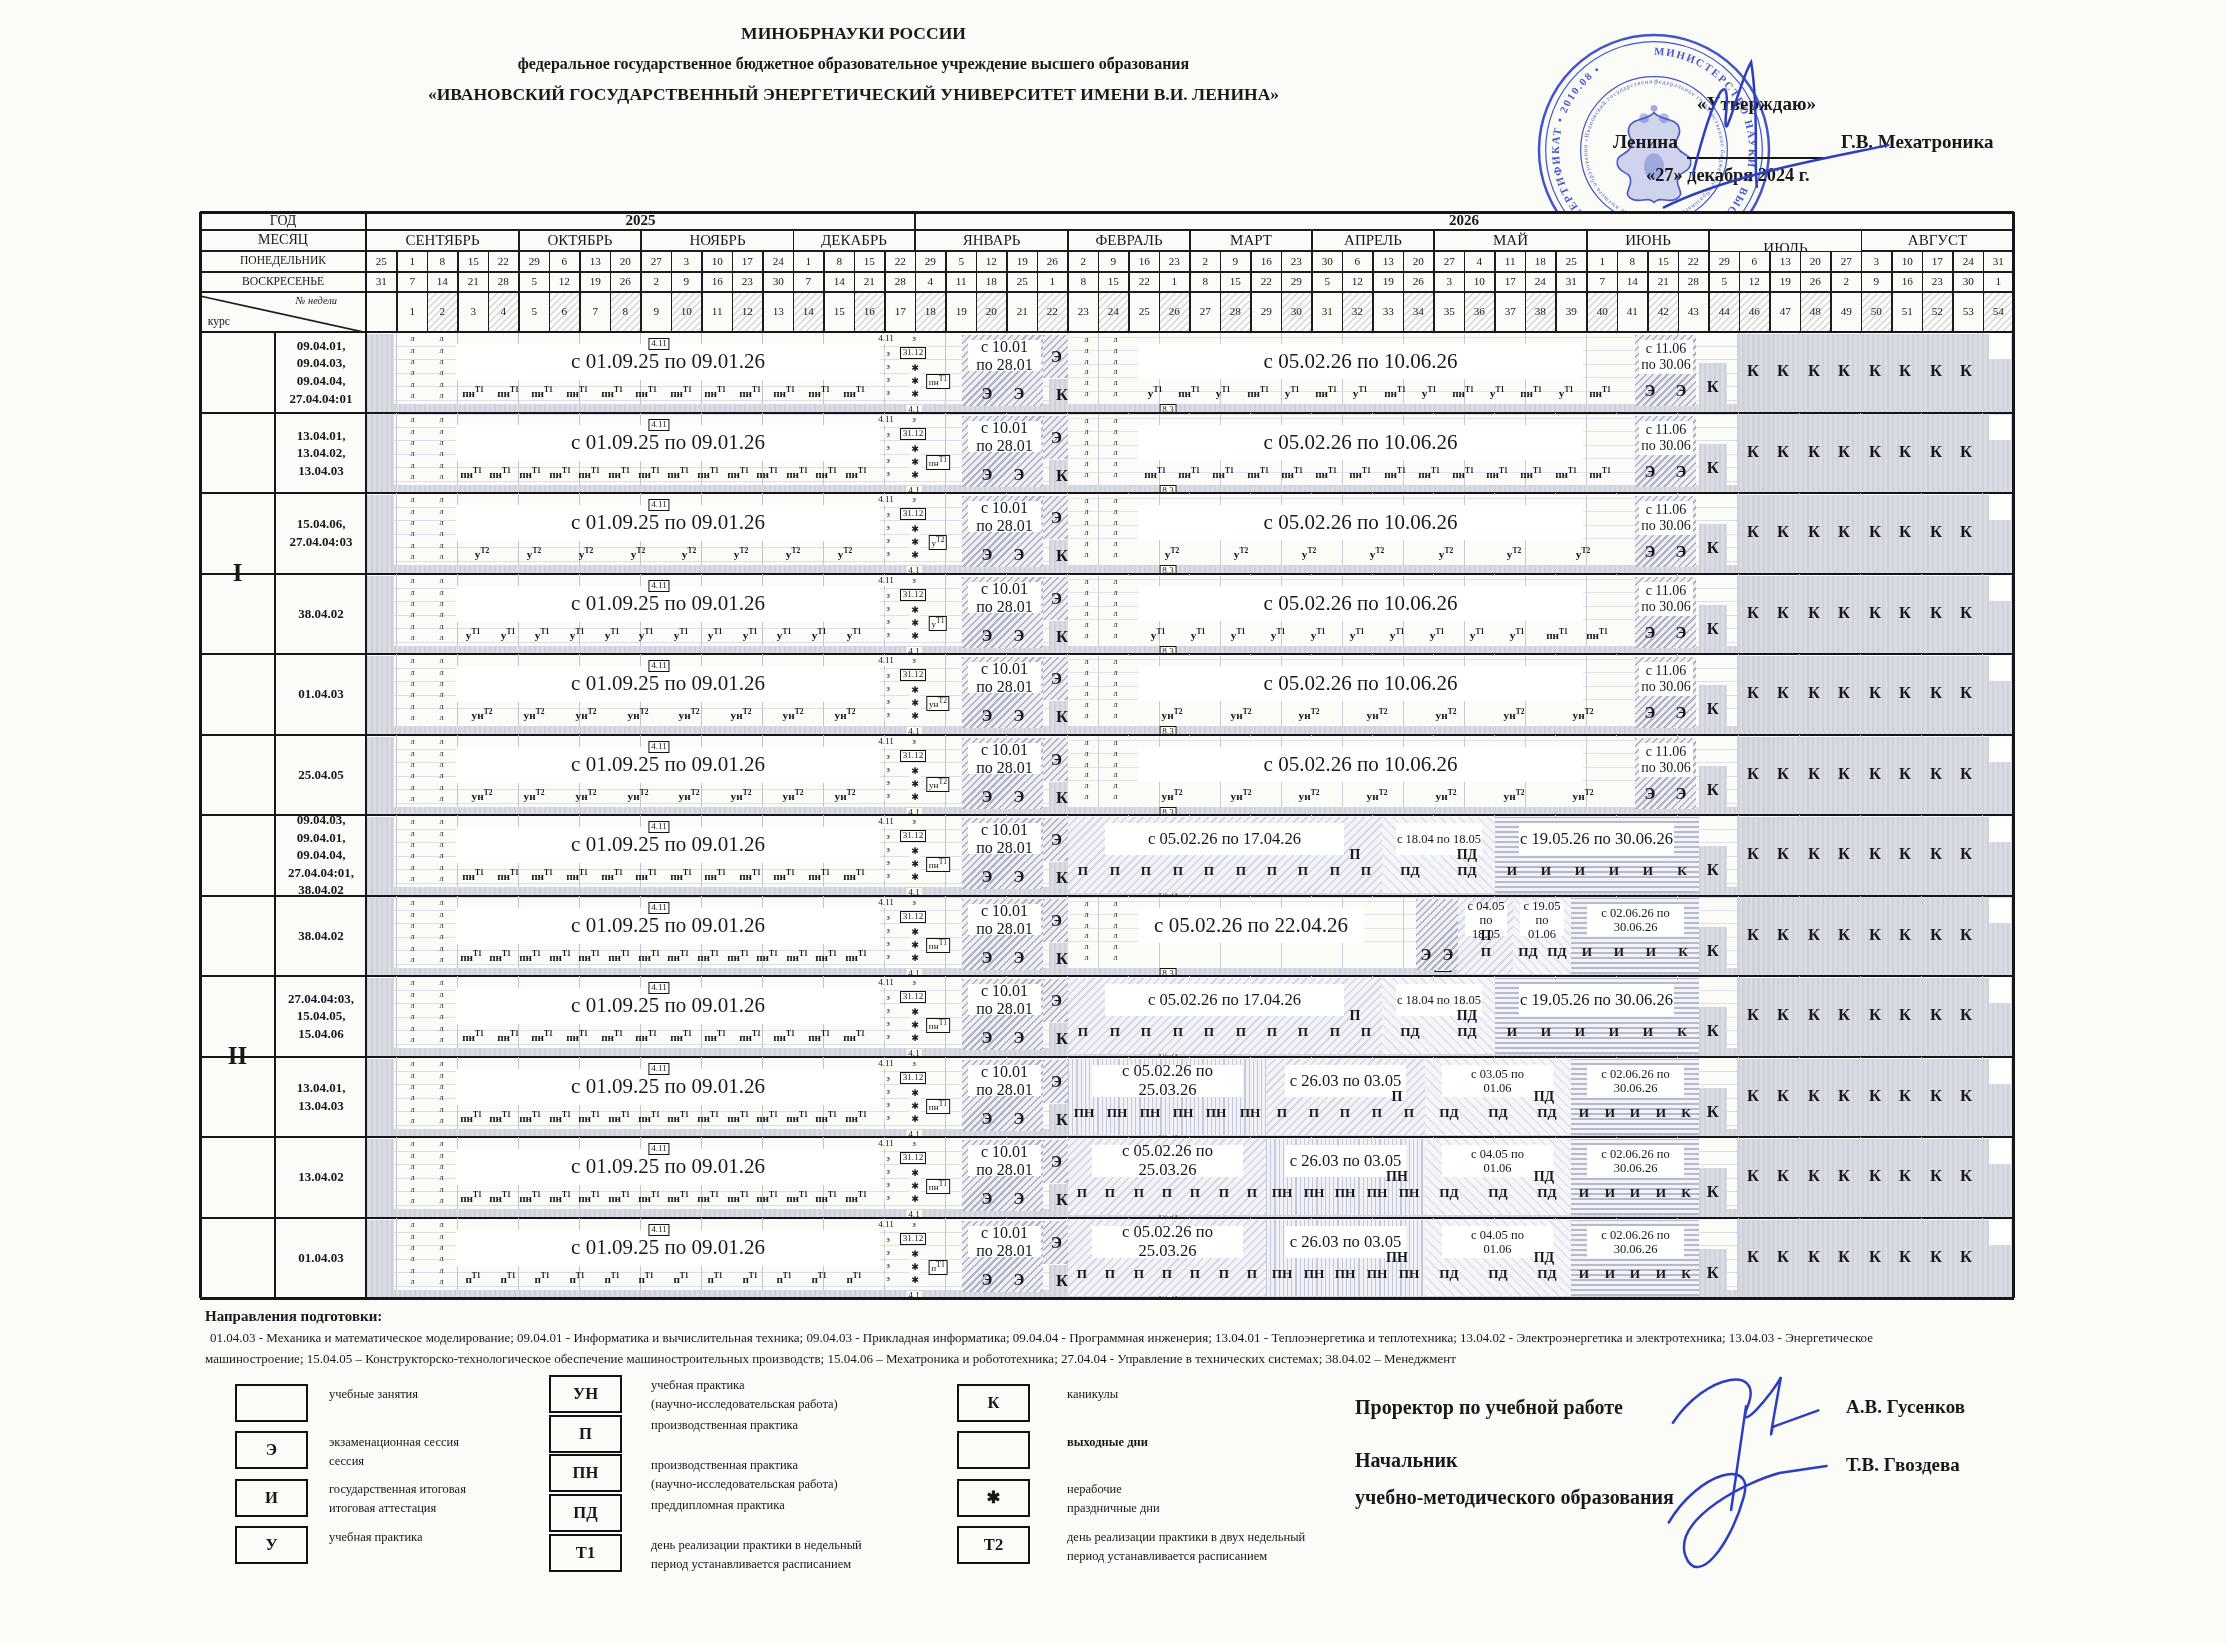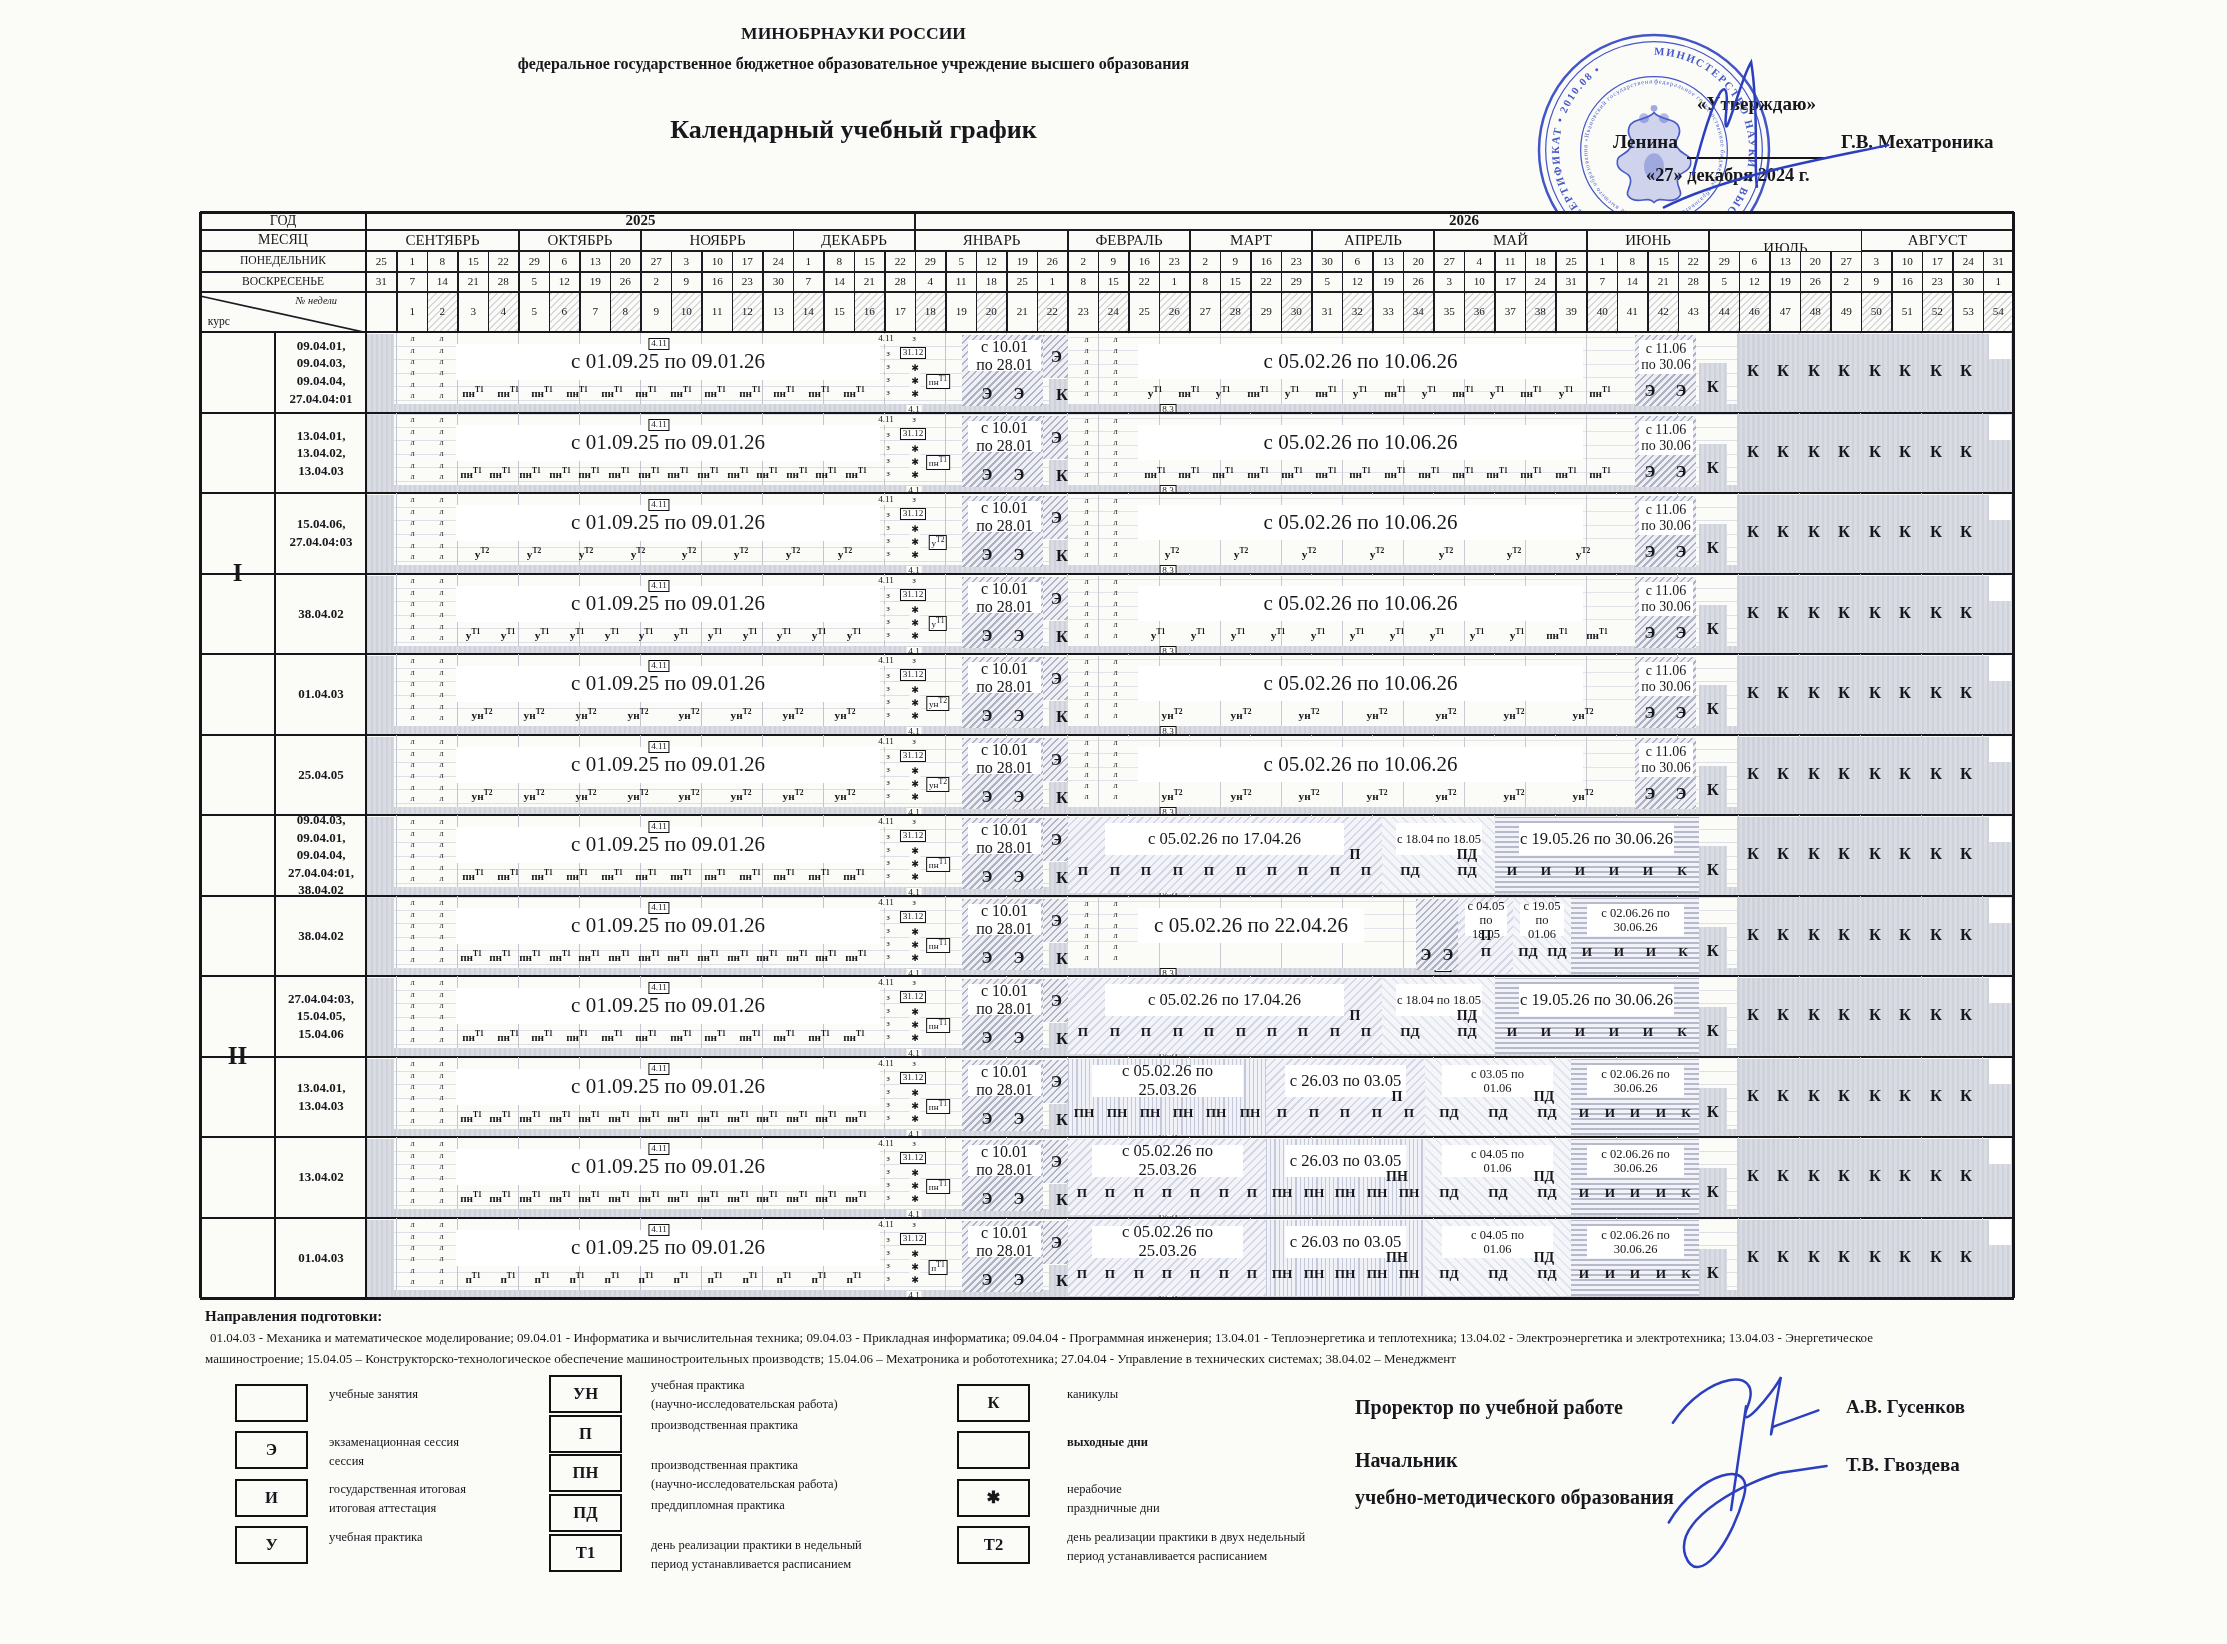--- a/index.html
+++ b/index.html
@@ -49,21 +49,21 @@
   .sig{stroke:#2b3fc0;stroke-width:3;fill:none;stroke-linecap:round}
   .diag{position:absolute;box-sizing:border-box;border:1.4px solid #1b1b22;background:#fbfbf8}
 </style>
 </head>
 <body>
 
 <div id="page">
 
   <div class="h-line" style="top:23px;font-size:17.5px">МИНОБРНАУКИ  РОССИИ</div>
   <div class="h-line" style="top:55px;font-size:16px">федеральное государственное бюджетное образовательное учреждение высшего образования</div>
-  <div class="h-line" style="top:115px;font-size:26px">Календарный учебный график</div>
+  <div class="h-line" style="top:84px;font-size:17.5px">«ИВАНОВСКИЙ ГОСУДАРСТВЕННЫЙ ЭНЕРГЕТИЧЕСКИЙ УНИВЕРСИТЕТ ИМЕНИ В.И. ЛЕНИНА»</div>
 
   <svg class="abs" style="left:1529px;top:25px" width="250" height="250" viewBox="0 0 300 300">
     <g stroke="#2b3fc0" fill="none" opacity="0.88">
       <circle cx="150" cy="150" r="138" stroke-width="3"></circle>
       <circle cx="150" cy="150" r="130" stroke-width="1.5"></circle>
       <circle cx="150" cy="150" r="88" stroke-width="1.5"></circle>
     </g>
     <defs>
       <path id="ringA" d="M150,36 a114,114 0 1,1 -0.01,0"></path>
       <path id="ringB" d="M150,70 a80,80 0 1,1 -0.01,0"></path>

